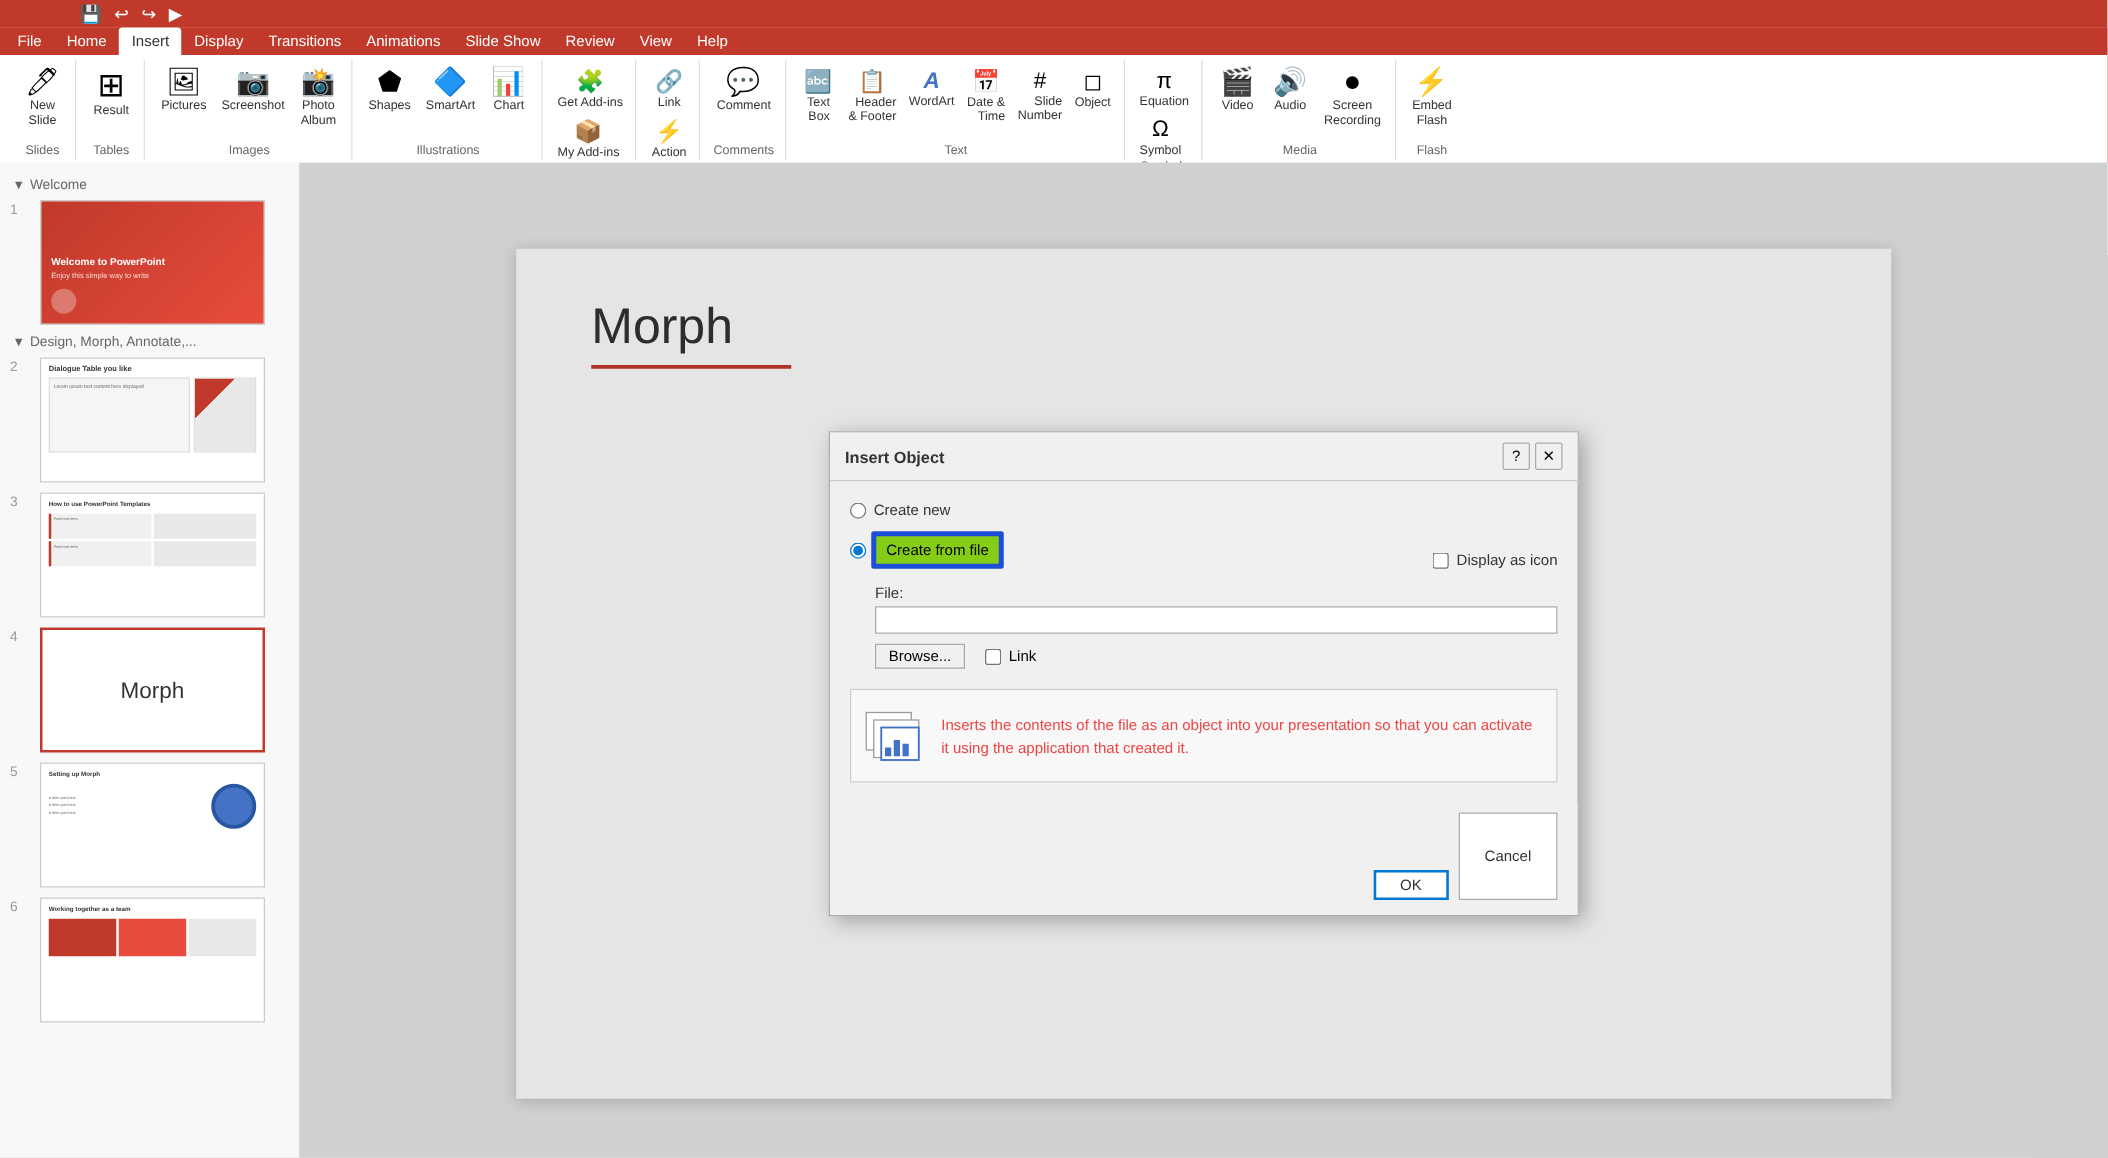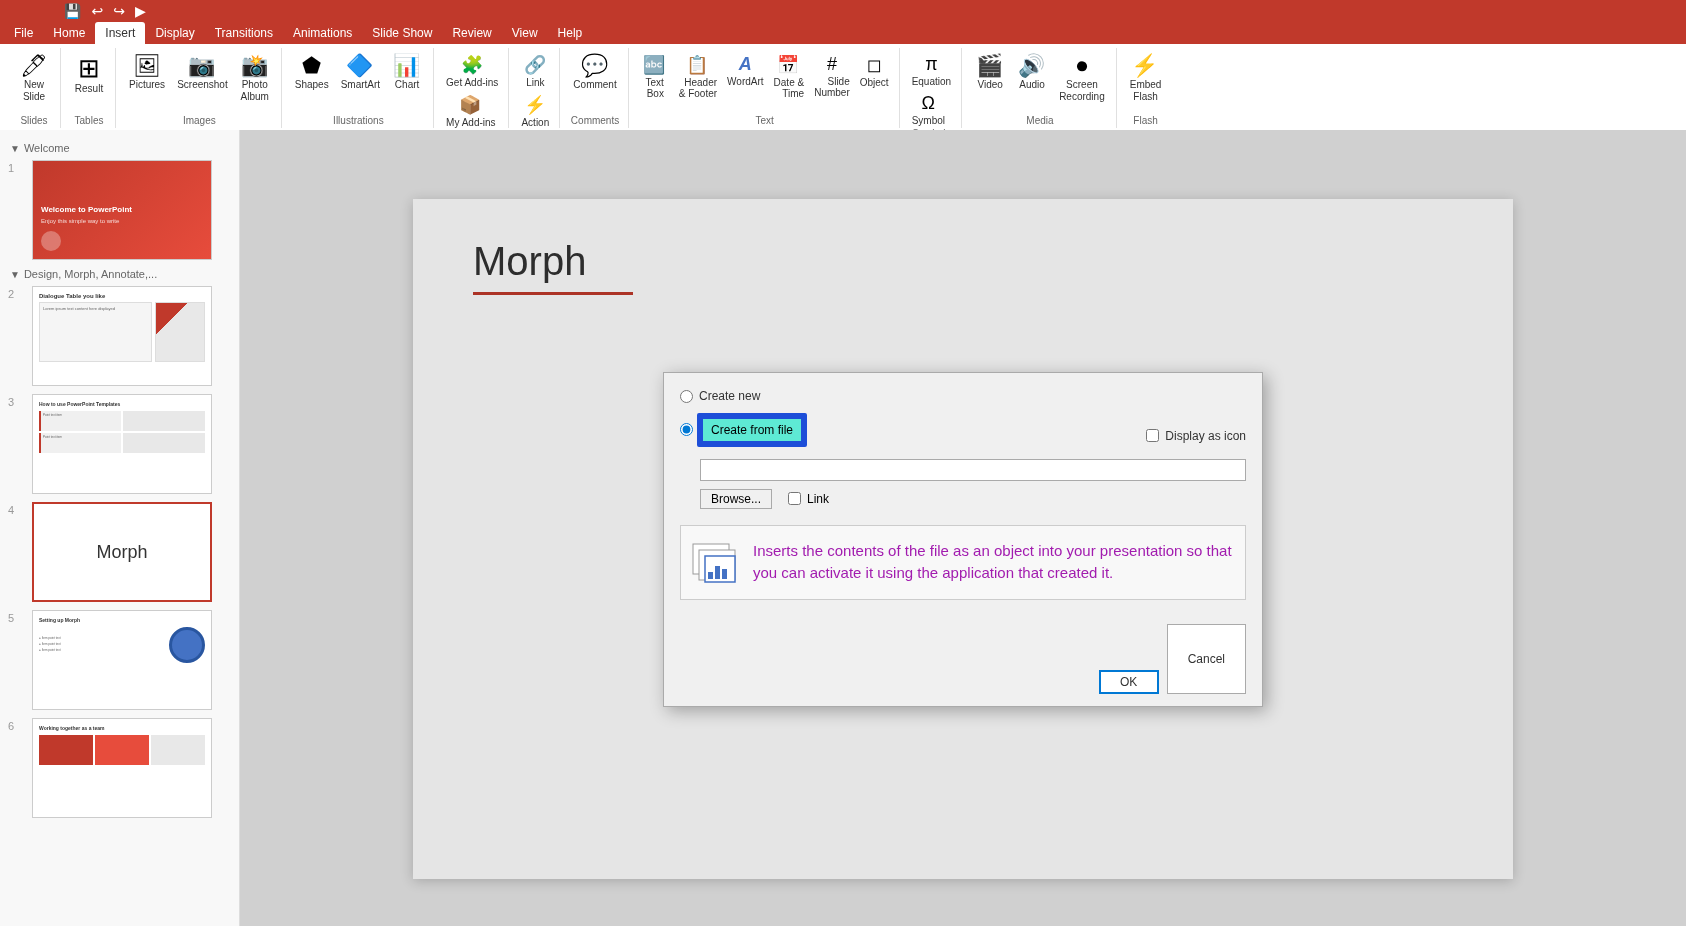--- a/index.html
+++ b/index.html
@@ -53,26 +53,26 @@
     .radio-row { display: flex; align-items: flex-end; gap: 6px; margin-bottom: 10px; }
     .radio-row label { font-size: 12px; color: #333; cursor: pointer; }
 
     .file-section { margin-left: 20px; }
     .file-label { font-size: 12px; color: #333; margin-bottom: 4px; }
     .file-row { display: flex; align-items: center; gap: 8px; margin-bottom: 8px; }
     .file-input { flex: 1; height: 22px; border: 1px solid #aaa; background: white; padding: 0 4px; font-size: 12px; }
     .display-icon-row { display: flex; align-items: center; gap: 6px; position: absolute; right: 16px; top: 56px; }
     .display-icon-row label { font-size: 12px; color: #333; }
 
-    .create-from-file-box { border: 6px solid #1d4ed8; background: #5eead4; border-radius: 2px; padding: 4px 8px; display: inline-flex; align-items: center; gap: 6px; }
+    .create-from-file-box { border: 4px solid #1d4ed8; background: #84cc16; border-radius: 2px; padding: 4px 8px; display: inline-flex; align-items: center; gap: 6px; }
 
     .result-section { border: 1px solid #ccc; background: #f8f8f8; padding: 10px; margin-top: 8px; }
     .result-label { font-size: 12px; font-weight: 600; color: #c0392b; margin-bottom: 8px; }
     .result-content { display: flex; align-items: center; gap: 12px; }
-    .result-text { font-size: 15px; color: #a21caf; line-height: 1.5; }
+    .result-text { font-size: 12px; color: #ef4444; line-height: 1.5; }
 
     .dialog-footer { padding: 8px 16px 12px; display: flex; justify-content: flex-end; gap: 8px; background: #f0f0f0; }
     .btn-ok { padding: 4px 20px; background: white; border: 1px solid #aaa; font-size: 12px; cursor: pointer; min-width: 60px; color: #333; }
     .btn-cancel { padding: 1px 20px; background: white; border: 1px solid #aaa; font-size: 12px; cursor: pointer; min-width: 60px; color: #333; }
     .btn-browse { padding: 2px 10px; background: #f0f0f0; border: 1px solid #aaa; font-size: 12px; cursor: pointer; }
 
     
     .slides-panel::-webkit-scrollbar { width: 6px; }
     .slides-panel::-webkit-scrollbar-track { background: #f0f0f0; }
     .slides-panel::-webkit-scrollbar-thumb { background: #ccc; border-radius: 3px; }
@@ -385,20 +385,27 @@
 
   <div class="canvas-area">
     <div class="slide-canvas">
       <div class="slide-title">Morph</div>
       <div class="slide-red-line"></div>
     </div>
 
     <div class="dialog-overlay">
       <div class="dialog">
 
+        <div class="dialog-titlebar">
+          <span class="dialog-title">Insert Object</span>
+          <div class="dialog-controls">
+            <button class="dialog-btn">?</button>
+            <button class="dialog-btn">✕</button>
+          </div>
+        </div>
 
         <div class="dialog-body" style="position:relative;">
 
           <div class="radio-row">
             <input type="radio" name="insert-type" id="create-new" style="">
             <label for="create-new">Create new</label>
           </div>
 
           <div style="display:flex;align-items:center;gap:0;">
             <input type="radio" name="insert-type" id="create-from-file" checked="" style="">
@@ -406,20 +413,21 @@
               <label for="create-from-file">Create from file</label>
             </div>
           </div>
 
           <div class="display-icon-row">
             <input type="checkbox" id="display-icon" style="">
             <label for="display-icon">Display as icon</label>
           </div>
 
           <div class="file-section" style="margin-top:12px;">
+            <div class="file-label">File:</div>
             <div class="file-row">
               <input type="text" class="file-input" style="width: 340px;" value="">
             </div>
             <div style="display:flex;align-items:center;gap:16px;">
               <button class="btn-browse">Browse...</button>
               <div style="display:flex;align-items:center;gap:6px;">
                 <input type="checkbox" id="link-cb" style="">
                 <label for="link-cb">Link</label>
               </div>
             </div>

